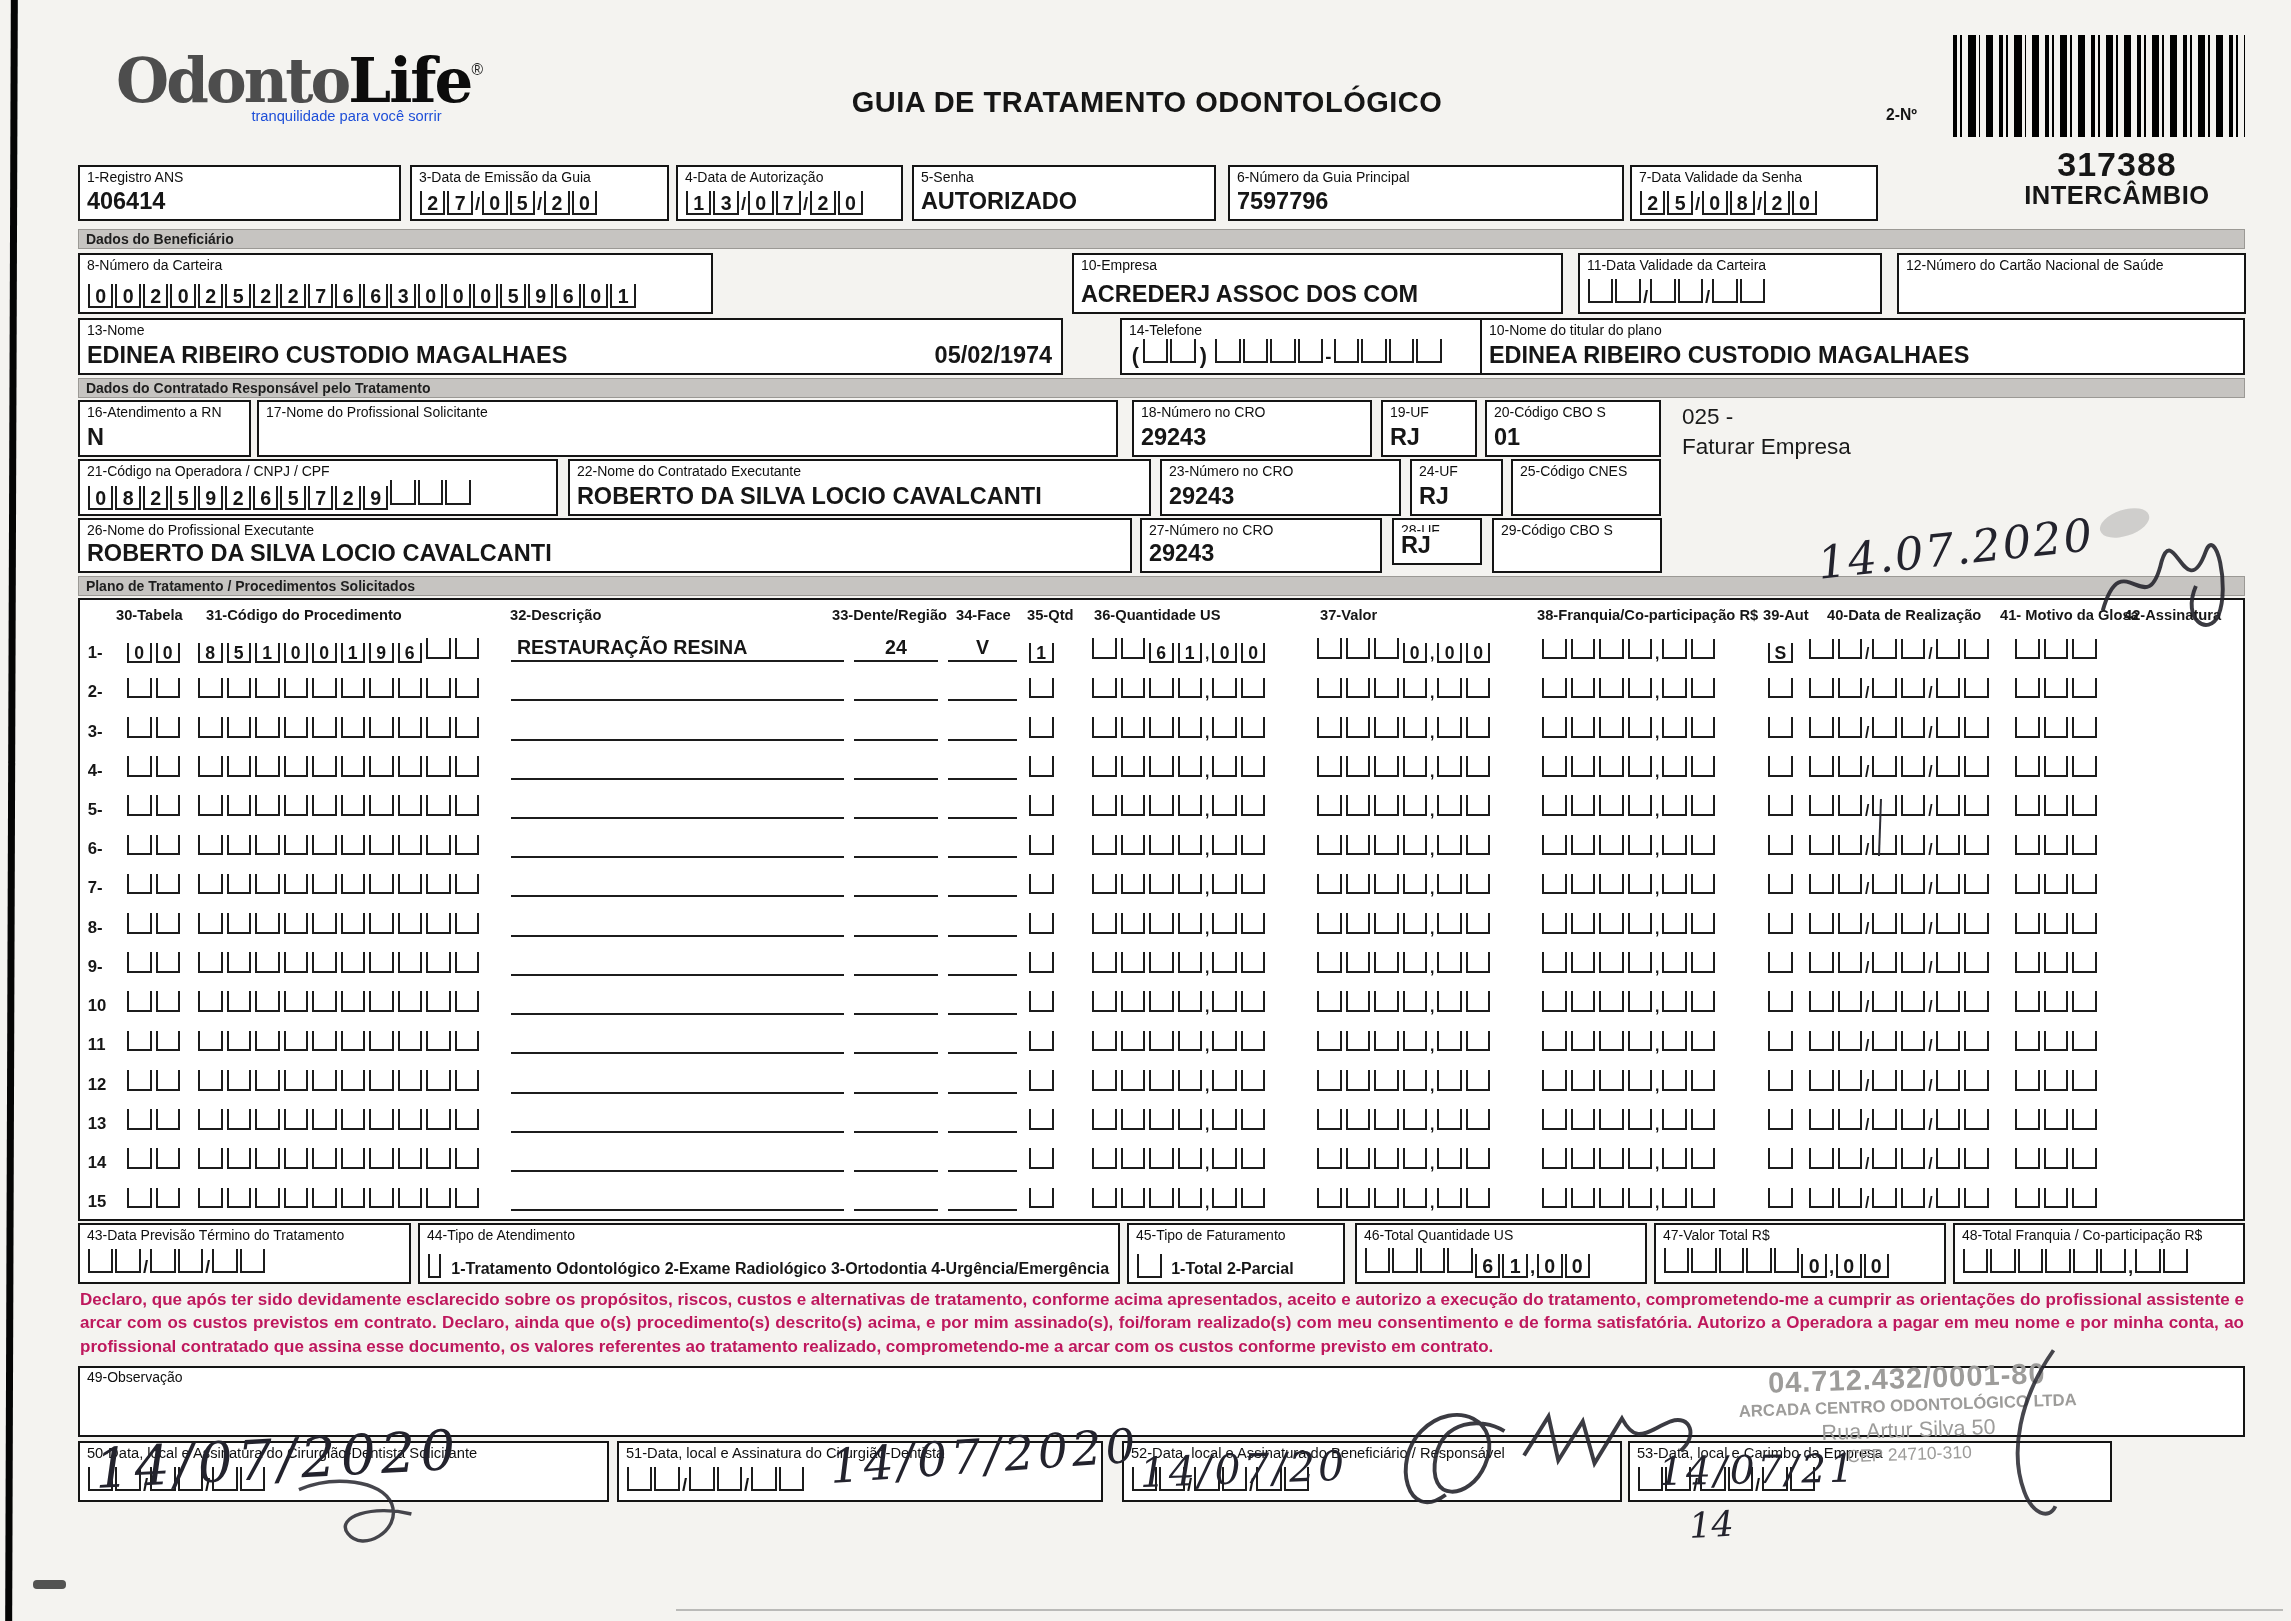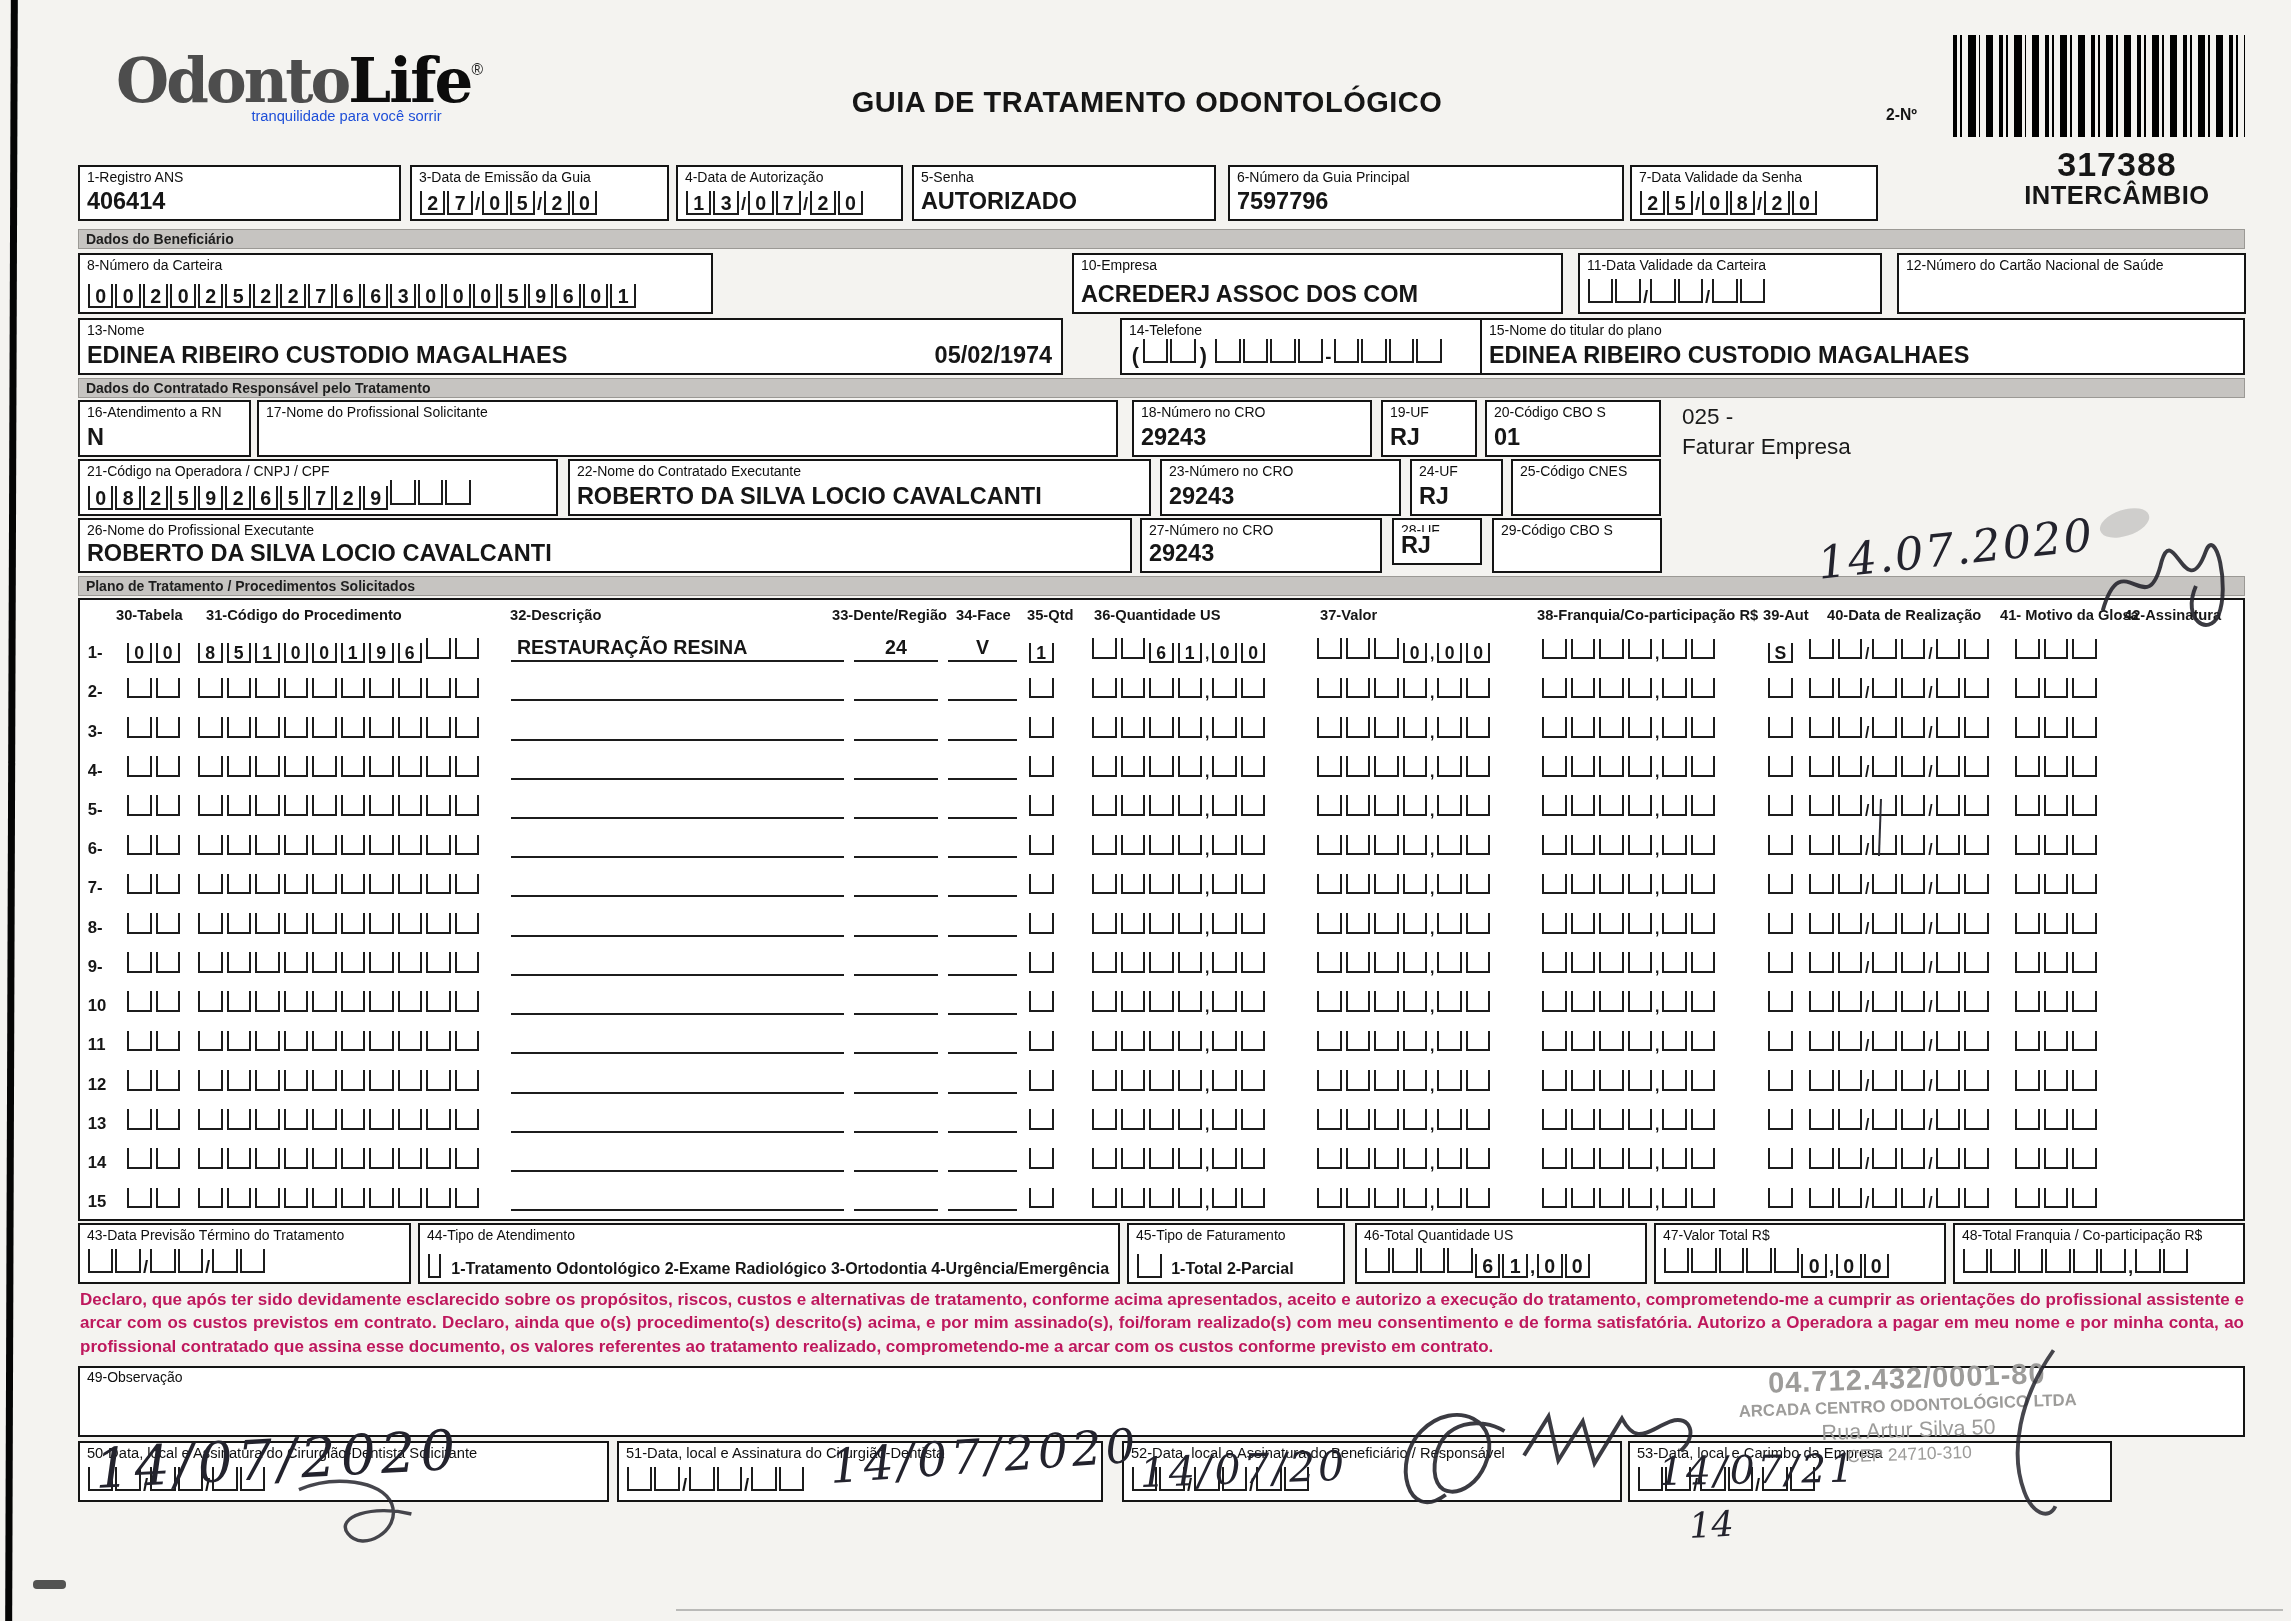--- a/index.html
+++ b/index.html
@@ -149,21 +149,21 @@
     </span>
   </div>
   <div class="fbox" style="left:1120px;top:318px;width:369px;height:57px">
     <span class="flabel">14-Telefone</span>
     <span class="fcomb">
       <span class="paren">(</span><span><span class="cell"></span><span class="cell"></span></span><span class="paren">)</span>
       <span><span class="cell"></span><span class="cell"></span><span class="cell"></span><span class="cell"></span></span><span class="csep">-</span><span><span class="cell"></span><span class="cell"></span><span class="cell"></span><span class="cell"></span></span>
     </span>
   </div>
   <div class="fbox" style="left:1480px;top:318px;width:765px;height:57px">
-    <span class="flabel">15-Nome do titular do plano</span>
+    <span class="flabel">10-Nome do titular do plano</span>
     <span class="fvalue">EDINEA RIBEIRO CUSTODIO MAGALHAES</span>
   </div>
 
   <div class="sbar" style="top:378px">Dados do Contratado Responsável pelo Tratamento</div>
 
   <div class="fbox" style="left:78px;top:400px;width:173px;height:57px">
     <span class="flabel">16-Atendimento a RN</span>
     <span class="fvalue">N</span>
   </div>
   <div class="fbox" style="left:257px;top:400px;width:861px;height:57px">

